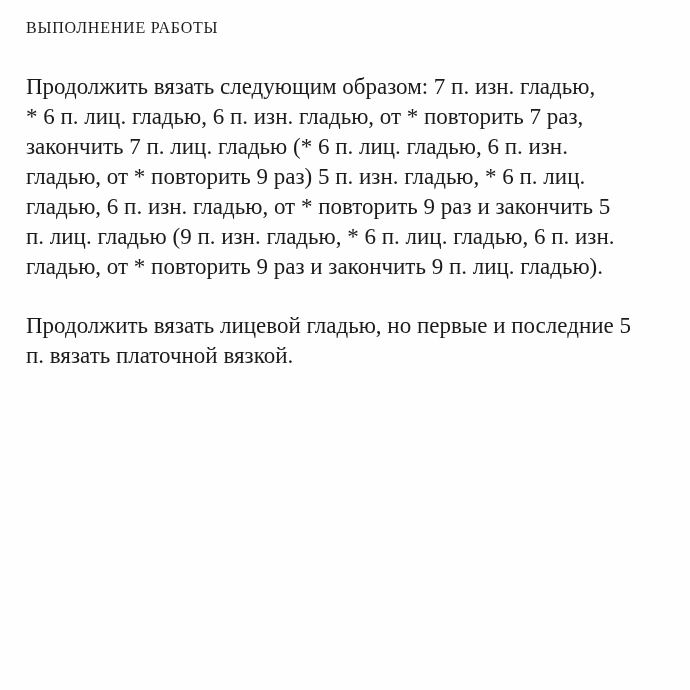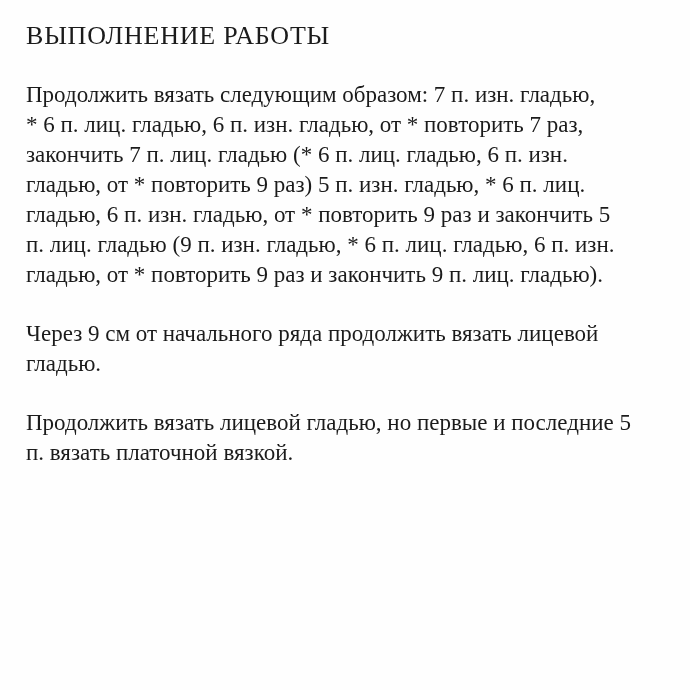--- a/index.html
+++ b/index.html
@@ -14,22 +14,22 @@
     box-sizing: border-box;
     background: #fefefe;
     padding: 9px 24px 0 26px;
     overflow: hidden;
     font-family: "Liberation Serif", "DejaVu Serif", serif;
     color: #1b1b1b;
     font-size: 23px;
     line-height: 30px;
   }
   .doc-title {
-    margin: 12px 0 29px 0;
-    font-size: 26px;
+    margin: 4px 0 29px 0;
+    font-size: 16px;
     font-weight: normal;
     letter-spacing: 0.8px;
     white-space: nowrap;
   }
   .para {
     margin: 0 0 29px 0;
     white-space: pre-line;
   }
   .para:last-child {
     margin-bottom: 0;
@@ -43,19 +43,17 @@
 
 
   <p class="para">Продолжить вязать следующим образом: 7 п. изн. гладью,
 * 6 п. лиц. гладью, 6 п. изн. гладью, от * повторить 7 раз,
 закончить 7 п. лиц. гладью (* 6 п. лиц. гладью, 6 п. изн.
 гладью, от * повторить 9 раз) 5 п. изн. гладью, * 6 п. лиц.
 гладью, 6 п. изн. гладью, от * повторить 9 раз и закончить 5
 п. лиц. гладью (9 п. изн. гладью, * 6 п. лиц. гладью, 6 п. изн.
 гладью, от * повторить 9 раз и закончить 9 п. лиц. гладью).</p>
 
-  <p class="para">Через 9 см от начального ряда продолжить вязать лицевой
-гладью.</p>
 
 
   <p class="para">Продолжить вязать лицевой гладью, но первые и последние 5
 п. вязать платочной вязкой.</p>
 </div>
 
 </body></html>

